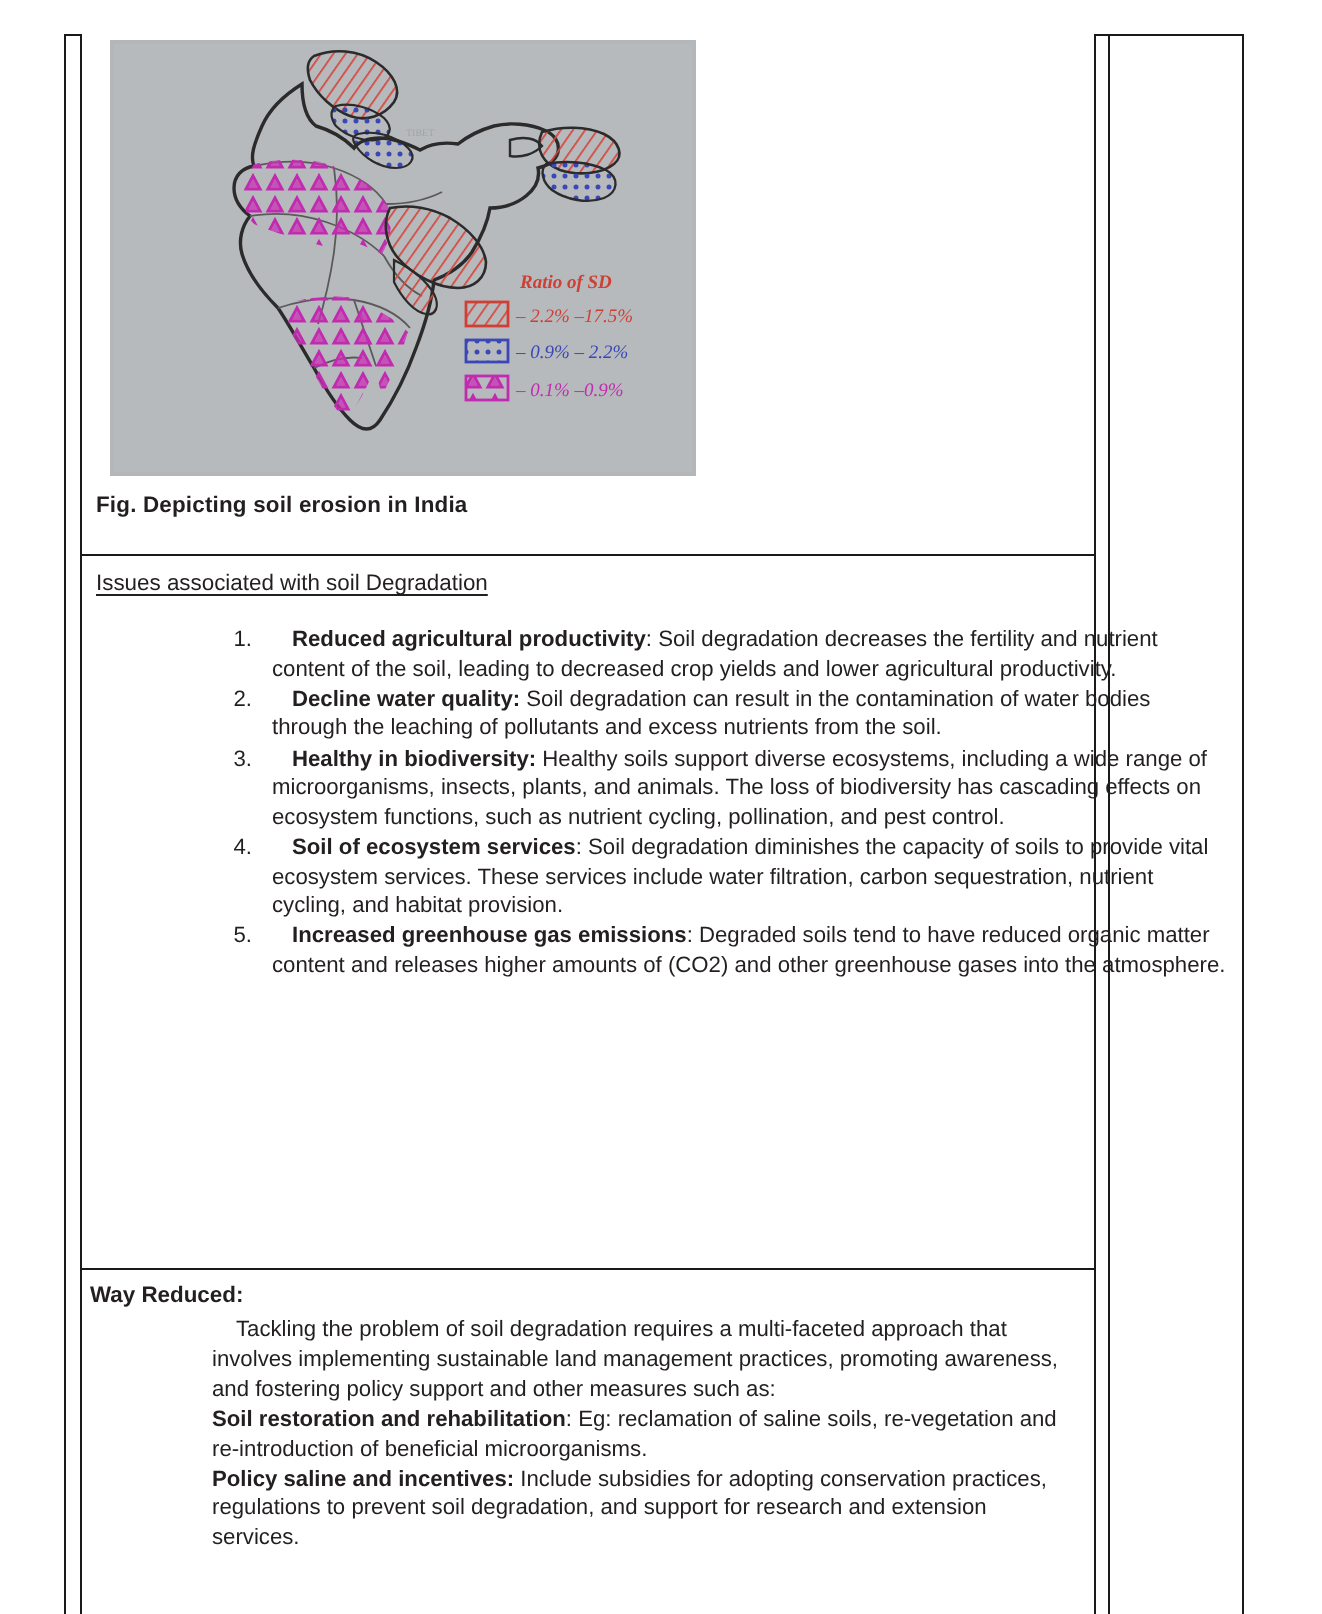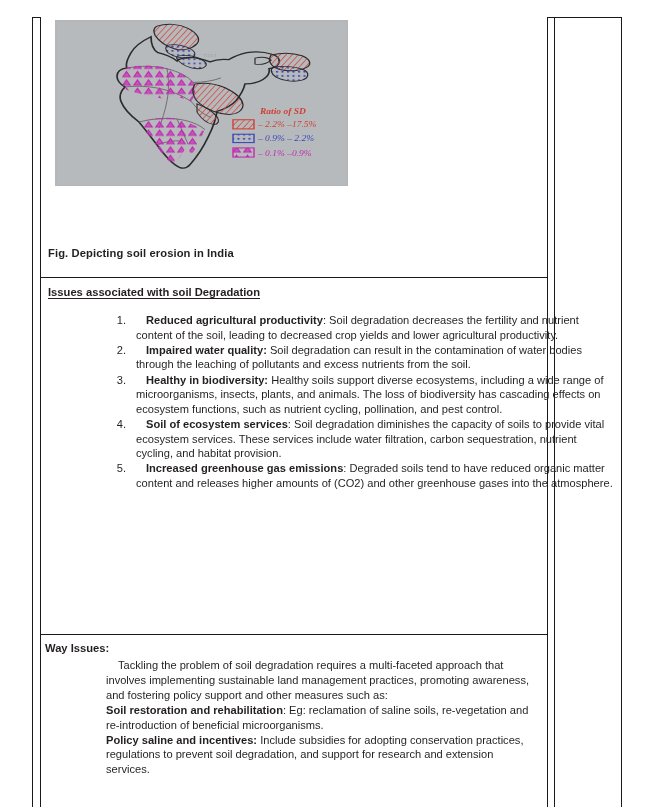--- a/index.html
+++ b/index.html
@@ -67,21 +67,21 @@
   }
   .div-1 { top: 260px; }
   .div-2 { top: 617px; }
 
   
   .figure-block {
     position: absolute;
     left: 15px;
     top: 3px;
     width: 293px;
-    height: 166px;
+    height: 218px;
   }
   .map-photo {
     position: absolute;
     inset: 0;
     background: #b4b7ba;
     overflow: hidden;
   }
   .map-photo svg { display: block; width: 100%; height: 100%; }
 
   .fig-caption {
@@ -92,21 +92,21 @@
     font-weight: bold;
     letter-spacing: 0.1px;
     color: #231f20;
   }
 
   
   .sec-heading {
     position: absolute;
     left: 8px;
     font-size: 11.2px;
-    font-weight: bold;
+    font-weight: normal;
     text-decoration: underline;
     text-underline-offset: 2px;
     color: #231f20;
   }
   .head-issues { top: 269px; }
 
   .way-heading {
     position: absolute;
     left: 5px;
     top: 625px;
@@ -281,37 +281,37 @@
 
     <div class="sec-heading head-issues">Issues associated with soil Degradation</div>
 
     <ol class="issues">
       <li>
         <span class="num">1.</span>
         <b>Reduced agricultural productivity</b><span>:</span><span> Soil degradation decreases the fertility and nutrient content of the soil, leading to decreased crop yields and lower agricultural productivity.</span>
       </li>
       <li>
         <span class="num">2.</span>
-        <b>Impaired water quality:</b><span></span><span> Soil degradation can result in the contamination of water bodies through the leaching of pollutants and excess nutrients from the soil.</span>
+        <b>Decline water quality:</b><span></span><span> Soil degradation can result in the contamination of water bodies through the leaching of pollutants and excess nutrients from the soil.</span>
       </li>
       <li>
         <span class="num">3.</span>
         <b>Healthy in biodiversity:</b><span></span><span> Healthy soils support diverse ecosystems, including a wide range of microorganisms, insects, plants, and animals. The loss of biodiversity has cascading effects on ecosystem functions, such as nutrient cycling, pollination, and pest control.</span>
       </li>
       <li>
         <span class="num">4.</span>
         <b>Soil of ecosystem services</b><span>:</span><span> Soil degradation diminishes the capacity of soils to provide vital ecosystem services. These services include water filtration, carbon sequestration, nutrient cycling, and habitat provision.</span>
       </li>
       <li>
         <span class="num">5.</span>
         <b>Increased greenhouse gas emissions</b><span>:</span><span> Degraded soils tend to have reduced organic matter content and releases higher amounts of (CO2) and other greenhouse gases into the atmosphere.</span>
       </li>
     </ol>
 
-    <div class="way-heading">Way Issues:</div>
+    <div class="way-heading">Way Reduced:</div>
 
     <div class="way-body">
       <p class="indent">Tackling the problem of soil degradation requires a multi-faceted approach that involves implementing sustainable land management practices, promoting awareness, and fostering policy support and other measures such as:</p>
       <p>
         <b>Soil restoration and rehabilitation</b><span>:</span><span> Eg: reclamation of saline soils, re-vegetation and re-introduction of beneficial microorganisms.</span>
       </p>
       <p>
         <b>Policy saline and incentives:</b><span></span><span> Include subsidies for adopting conservation practices, regulations to prevent soil degradation, and support for research and extension services.</span>
       </p>
     </div>

